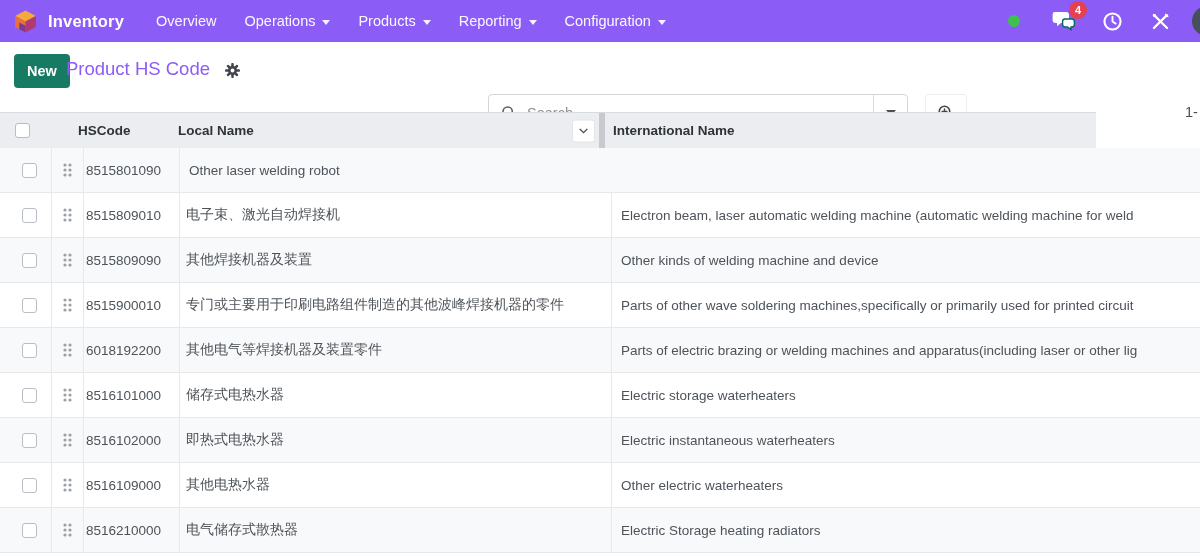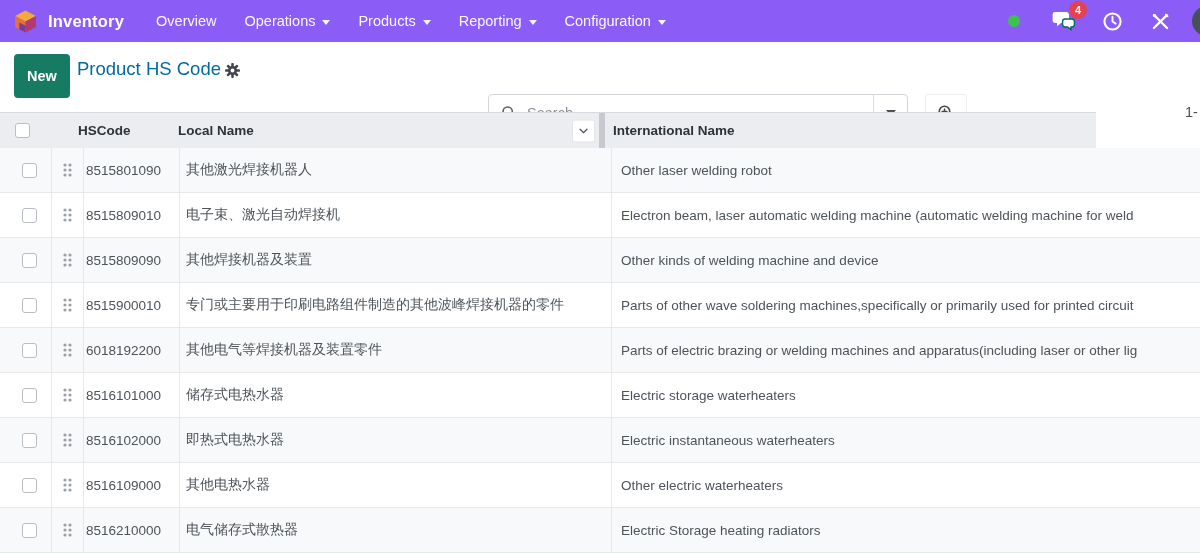--- a/index.html
+++ b/index.html
@@ -24,24 +24,24 @@
   .icon-btn { width:26px; height:26px; margin:0 11px; position:relative;
     display:flex; align-items:center; justify-content:center; cursor:pointer; }
   .badge { position:absolute; top:-7px; right:-10px; min-width:18px; height:18px; border-radius:9px;
     background:#e5414e; color:#fff; font-size:11px; font-weight:700;
     display:flex; align-items:center; justify-content:center; padding:0 4px; }
   .avatar-partial { width:30px; height:30px; border-radius:50%; background:#46505a;
     margin-left:8px; margin-right:-22px; flex:0 0 auto; }
 
   
   .control-panel { position:absolute; top:42px; left:0; width:1200px; height:58px; background:#fff; }
-  .btn-new { position:absolute; left:14px; top:12px; height:44px; padding:0 13px;
+  .btn-new { position:absolute; left:14px; top:12px; height:34px; padding:0 13px;
     background:#177a62; color:#fff; border:none; border-radius:4px;
     font-family:inherit; font-size:14.5px; font-weight:600; cursor:pointer; }
-  .cp-title { position:absolute; left:77px; top:16px; font-size:18.5px; color:#0369a1;text-align:center; }
+  .cp-title { position:absolute; left:66px; top:16px; font-size:18.5px; color:#8b5cf6;text-align:center; }
   .cp-gear { position:absolute; left:224px; top:20px; cursor:pointer; }
   .searchbox { position:absolute; left:488px; top:52px; width:420px; height:37px;
     border:1px solid #d2d5d9; border-radius:4px; background:#fff;
     display:flex; align-items:center; }
   .search-icon { margin:0 8px 0 12px; flex:0 0 auto; }
   .search-input { flex:1; border:none; outline:none; background:transparent;
     font-family:inherit; font-size:14.5px; color:#3c4248; }
   .search-input::placeholder { color:#8b9198; opacity:1; }
   .search-caret-btn { width:34px; height:100%; border-left:1px solid #dadde0;
     display:flex; align-items:center; justify-content:center; cursor:pointer; }
@@ -210,21 +210,20 @@
           <circle cx="3" cy="3" r="1.6"></circle>
             <circle cx="8" cy="3" r="1.6"></circle>
           <circle cx="3" cy="8" r="1.6"></circle>
             <circle cx="8" cy="8" r="1.6"></circle>
           <circle cx="3" cy="13" r="1.6"></circle>
             <circle cx="8" cy="13" r="1.6"></circle>
         </g>
       </svg>
     </div>
     <div class="cell cell-hscode">8515801090</div>
-    <div class="cell cell-local">其他激光焊接机器人</div>
     <div class="cell cell-intl">Other laser welding robot</div>
   </div>
     <div class="row">
     <div class="cell cell-check">
       <span class="checkbox"></span>
     </div>
     <div class="cell cell-handle">
       <svg width="11" height="16" viewBox="0 0 11 16">
         <g fill="#9aa0a6">
           <circle cx="3" cy="3" r="1.6"></circle>

